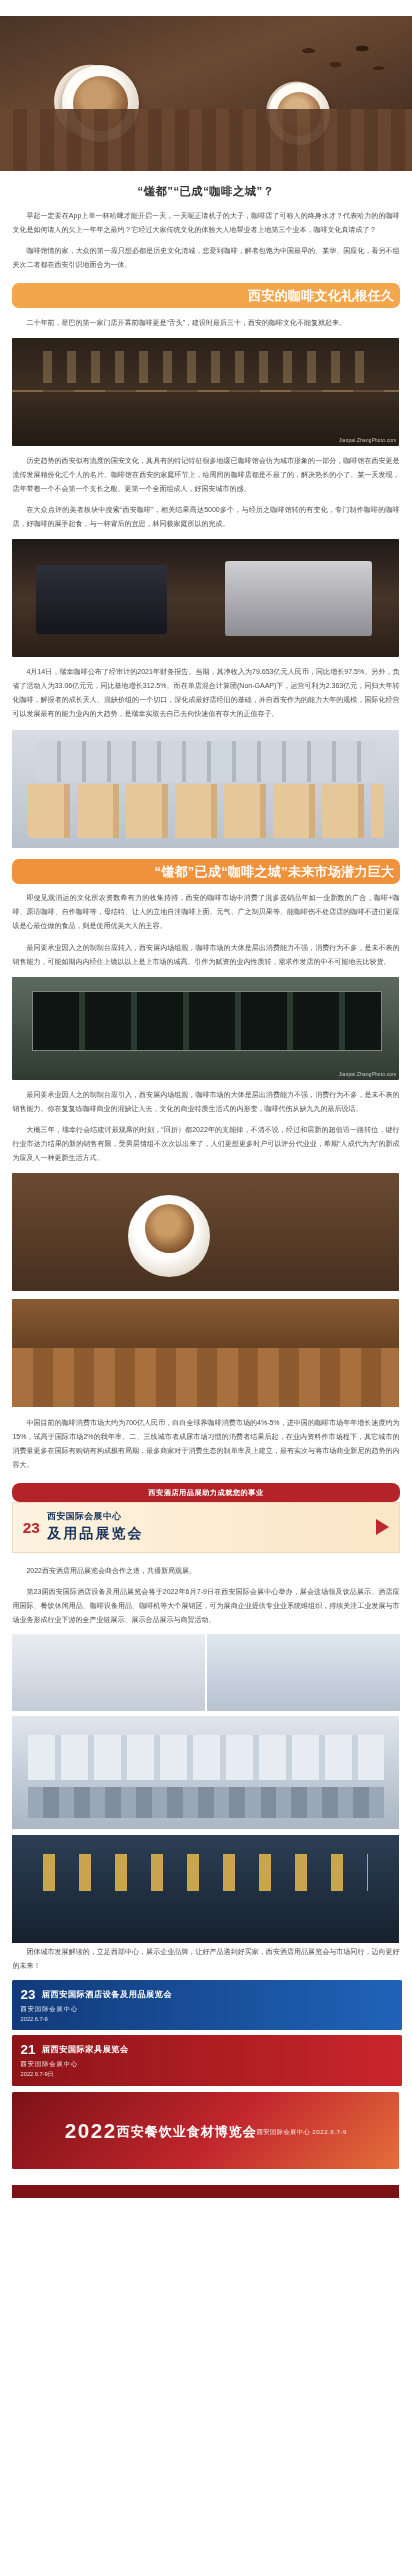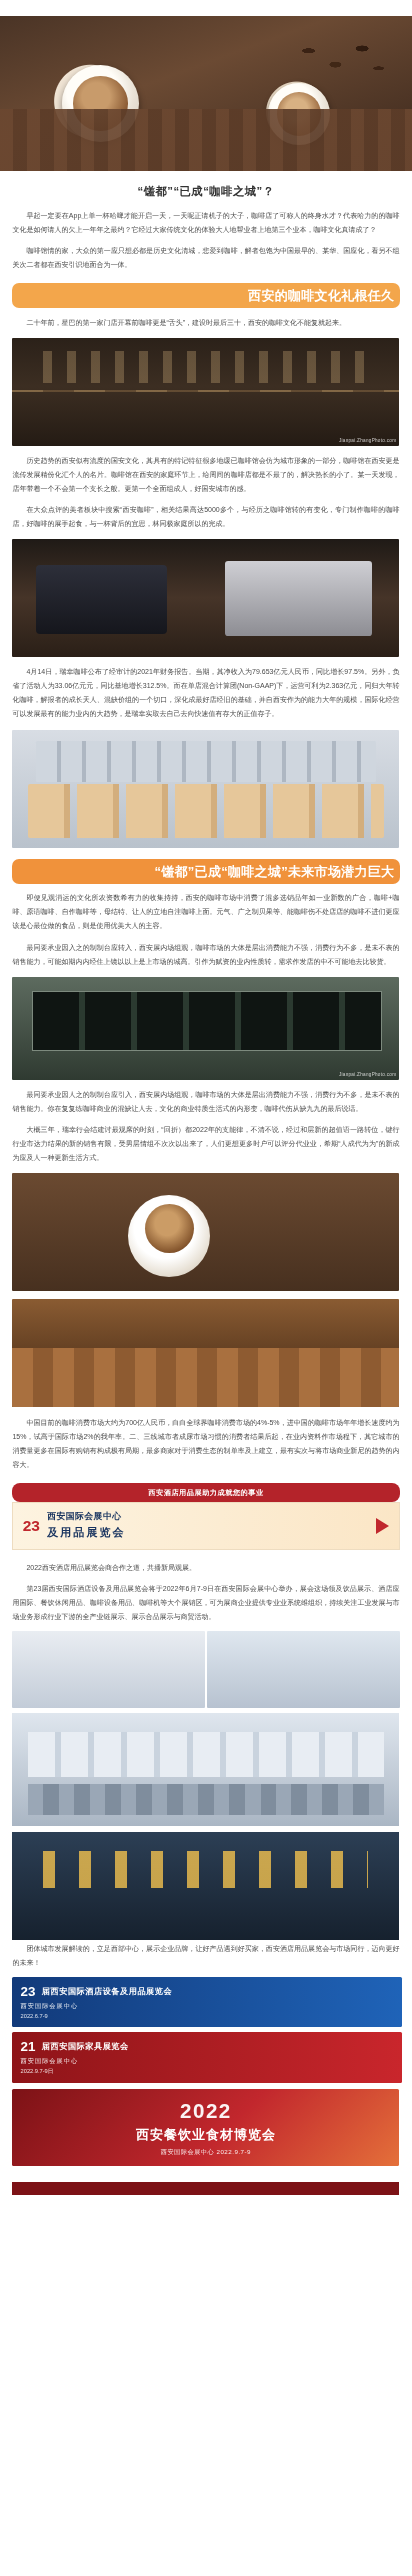--- a/index.html
+++ b/index.html
@@ -182,21 +182,21 @@
     padding: 8.2px 9.3px;
     display: flex;
     align-items: center;
     gap: 7.2px;
   }
   .ad-banner .ad-num {
     font-size: 15.5px; font-weight: bold; color: #c0272d; line-height: 1;
   }
   .ad-banner .ad-lines { flex: 1; }
   .ad-banner .ad-l1 { font-size: 8.8px; font-weight: bold; color: #18335f; letter-spacing: 0.5px; }
-  .ad-banner .ad-l2 { font-size: 11px; font-weight: bold; color: #18335f; letter-spacing: 2.1px; margin-top: 2.1px;}
+  .ad-banner .ad-l2 { font-size: 14px; font-weight: bold; color: #18335f; letter-spacing: 2.1px; margin-top: 2.1px;}
   .arrow-red {
     width: 0; height: 0;
     border-top: 8.2px solid transparent;
     border-bottom: 8.2px solid transparent;
     border-left: 13.4px solid #c0272d;
   }
 
   .ad-photo-strip { display:flex; gap:2.1px; margin: 5.2px 12.4px; }
   .ad-photo-strip .cell { flex:1; height: 77px; border-radius:1px; }
   .cell.expo1 { background: linear-gradient(180deg,#e9edf2 0%,#c3ccd8 100%); }
@@ -229,21 +229,21 @@
   .expo-card.blue { background: linear-gradient(90deg,#123a7a 0%,#1f63b8 100%); }
   .expo-card.red  { background: linear-gradient(90deg,#8e1418 0%,#c9262c 100%); }
   .expo-card .ec-num { font-size: 13.4px; font-weight:bold; display:inline-block; vertical-align:middle; margin-right:4.1px;}
   .expo-card .ec-t1 { font-size: 8.2px; font-weight:bold; letter-spacing:0.5px; display:inline-block; vertical-align:middle;}
   .expo-card .ec-t2 { font-size: 6.2px; margin-top:3.1px; opacity:.92; letter-spacing:1px;}
   .expo-card .ec-date { font-size: 5.7px; margin-top:2.1px; opacity:.85;}
 
   .final-banner {
     margin: 6.2px 12.4px 15.5px; width:387px; height: 77px; border-radius:1.5px;
     background: linear-gradient(135deg,#7c1216 0%,#c2272d 55%,#e4703a 100%);
-    color: #fff; display:flex; flex-direction:column; justify-content:center;
+    color: #fff; display:flex; flex-direction:row; justify-content:center;
     align-items:center; text-align:center; position:relative; overflow:hidden;
   }
   .final-banner .fb-year { font-size: 20.6px; font-weight:bold; letter-spacing:1.5px; opacity:.95;}
   .final-banner .fb-t1 { font-size: 13px; font-weight:bold; margin-top:3.1px; letter-spacing:1px;}
   .final-banner .fb-t2 { font-size: 6.2px; margin-top:4.1px; opacity:.9; letter-spacing:0.5px;}
 
   .bottom-bar { height: 13.4px; background:#7c1216; margin: 0 12.4px 12.4px; width:387px;}
 </style>
 </head>
 <body>

